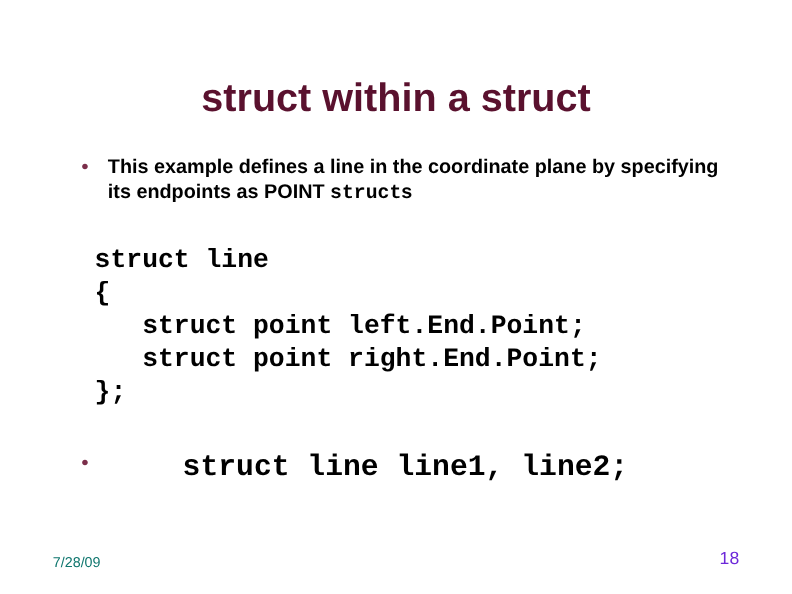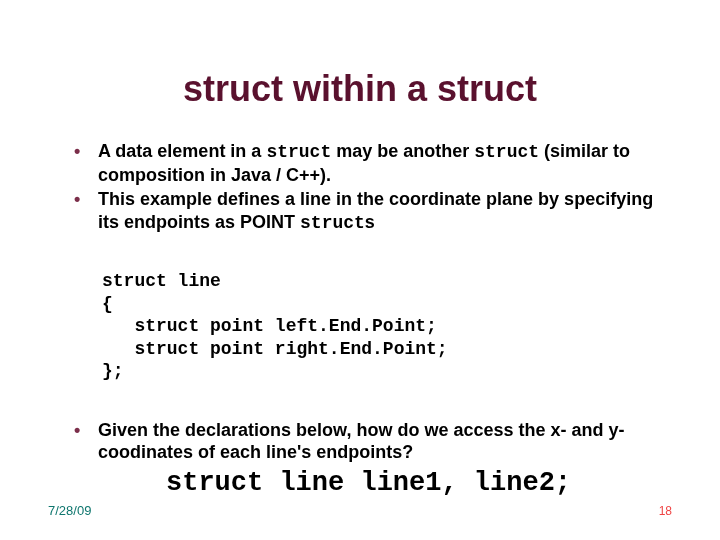--- a/index.html
+++ b/index.html
@@ -56,24 +56,24 @@
     color: #7b2e4a;
     font-size: 18px;
   }
   .mono {
     font-family: "Courier New", Courier, monospace;
     font-weight: bold;
   }
   .codeblock {
     margin-top: 36px;
     margin-bottom: 36px;
-    margin-left: 32px;
+    margin-left: 16px;
     font-family: "Courier New", Courier, monospace;
     font-weight: bold;
-    font-size: 18px;
+    font-size: 24px;
     line-height: 1.25;
     white-space: pre;
   }
   .inline-indent {
     display: block;
     padding-left: 68px;
     font-family: "Courier New", Courier, monospace;
     font-weight: bold;
     font-size: 27px;
     line-height: 1.3;
@@ -84,51 +84,47 @@
     left: 48px;
     bottom: 22px;
     font-size: 13px;
     color: #0f766e;
     font-family: Arial, Helvetica, sans-serif;
   }
   .footer-page {
     position: absolute;
     right: 48px;
     bottom: 22px;
-    font-size: 12px;
-    color: #ef4444;
+    font-size: 16px;
+    color: #6d28d9;
     font-family: Arial, Helvetica, sans-serif;
   }
 </style>
 </head>
 <body>
 
 <div class="slide">
 
   <div class="title">struct within a struct</div>
 
   <div class="body">
     <ul class="bullets">
       <li>
-        <span>A data element in a </span><span class="mono">struct</span><span> may be another </span><span class="mono">struct</span><span> (similar to composition in Java / C++).</span>
-      </li>
-      <li>
         <span>This example defines a line in the coordinate plane by specifying its endpoints as POINT </span><span class="mono">struct</span><span>s</span>
       </li>
     </ul>
 
     <div class="codeblock">struct line
 {
    struct point left.End.Point;
    struct point right.End.Point;
 };</div>
 
     <ul class="bullets">
       <li>
-        <span>Given the declarations below, how do we access the x- and y-coodinates of each line's endpoints?</span>
         <span class="inline-indent">struct line line1, line2;</span>
       </li>
     </ul>
   </div>
 
   <div class="footer-date">7/28/09</div>
   <div class="footer-page">18</div>
 </div>
 
 </body></html>

